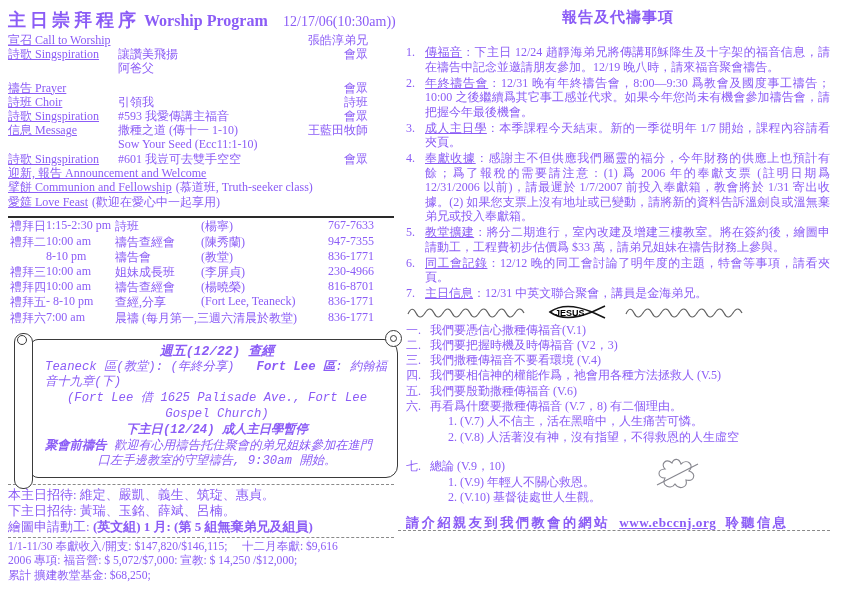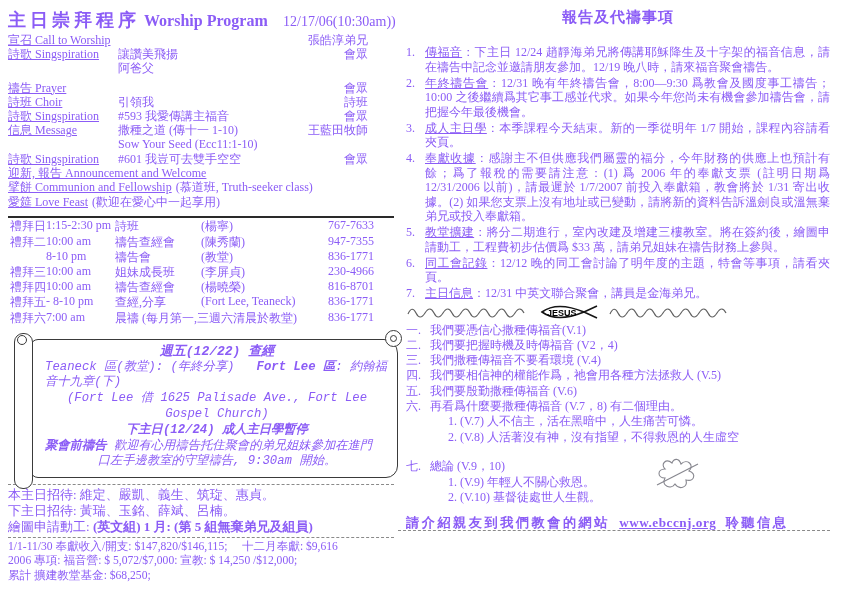--- a/index.html
+++ b/index.html
@@ -68,21 +68,21 @@
   .finance{margin-top:2px; font-size:11.6px; line-height:14.8px;}
   .finance .dashed{margin-bottom:2px;}
 
   
   .right-col{position:absolute; left:406px; top:8px; width:424px;}
   .r-title{text-align:center; font-weight:bold; font-size:15px; letter-spacing:1px; margin-bottom:18px;}
   .aitem{display:flex; font-size:12px; line-height:14.5px; margin-bottom:1.5px;}
   .anum{width:19px; flex-shrink:0;}
   .abody{flex:1; text-align:justify;}
 
-  .fish-divider{display:flex; align-items:center; gap:6px; margin:4px 0 3px 0; height:15px;}
+  .fish-divider{display:flex; align-items:center; gap:14px; margin:4px 0 3px 0; height:15px;}
   .squig{flex-shrink:0;}
 
   .outline{font-size:12px; line-height:14.8px;}
   .orow{display:flex; margin-bottom:0.5px;}
   .onum{width:24px; flex-shrink:0;}
   .otext{flex:1;}
   .osub{padding-left:42px; margin-bottom:0.5px;}
   .orow.big-gap{margin-top:15px;}
 
   .r-footer{margin-top:9px; font-size:13.2px; font-weight:bold; white-space:nowrap;}
@@ -293,21 +293,21 @@
       </svg>
     </div>
 
     <div class="outline">
       <div class="orow">
         <span class="onum">一.</span>
         <span class="otext">我們要憑信心撒種傳福音(V.1)</span>
       </div>
       <div class="orow">
         <span class="onum">二.</span>
-        <span class="otext">我們要把握時機及時傳福音 (V2，4)</span>
+        <span class="otext">我們要把握時機及時傳福音 (V2，3)</span>
       </div>
       <div class="orow">
         <span class="onum">三.</span>
         <span class="otext">我們撒種傳福音不要看環境 (V.4)</span>
       </div>
       <div class="orow">
         <span class="onum">四.</span>
         <span class="otext">我們要相信神的權能作爲，祂會用各種方法拯救人 (V.5)</span>
       </div>
       <div class="orow">

